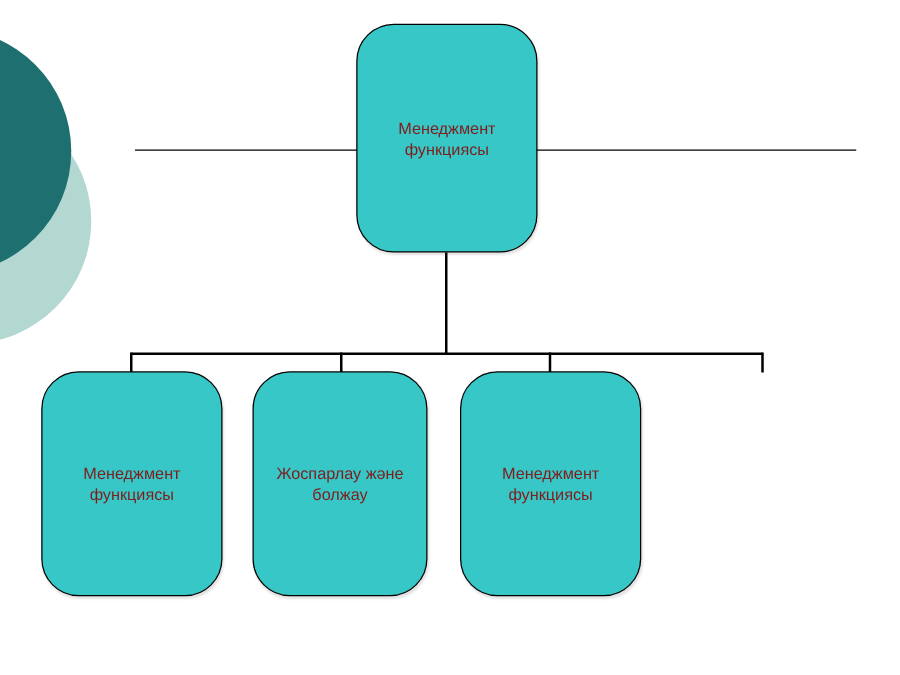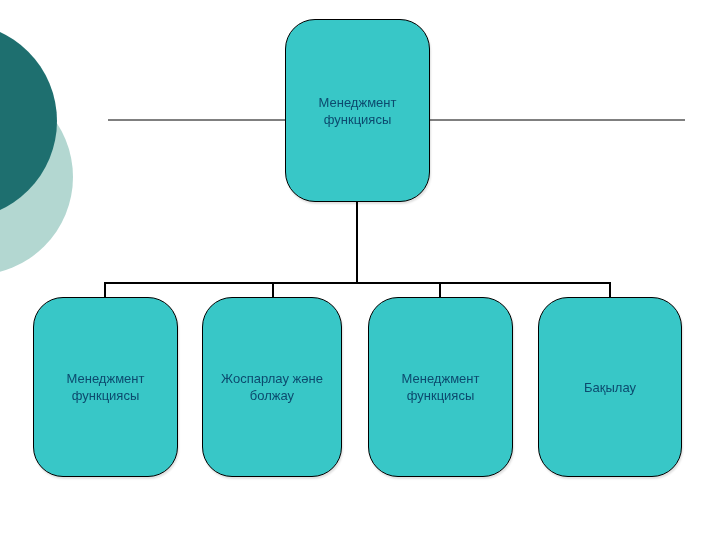--- a/index.html
+++ b/index.html
@@ -32,21 +32,21 @@
     display: flex;
     align-items: center;
     justify-content: center;
     text-align: center;
     z-index: 2;
     box-shadow: 1px 2px 2px rgba(0,0,0,0.12);
   }
   .node .label {
     font-size: 13px;
     line-height: 17px;
-    color: #0c4a6e;
+    color: #7f1d1d;
     white-space: pre-line;
     padding: 0 4px;
   }
   .node-root { left: 285px; top: 19px;  width: 145px; height: 183px; }
   .node-c0   { left: 33px;  top: 297px; width: 145px; height: 180px; }
   .node-c1   { left: 202px; top: 297px; width: 140px; height: 180px; }
   .node-c2   { left: 368px; top: 297px; width: 145px; height: 180px; }
   .node-c3   { left: 538px; top: 297px; width: 144px; height: 180px; }
 </style>
 </head>
@@ -84,17 +84,14 @@
   <div class="node node-c1">
     <span class="label">Жоспарлау және
 болжау</span>
   </div>
 
   <div class="node node-c2">
     <span class="label">Менеджмент
 функциясы</span>
   </div>
 
-  <div class="node node-c3">
-    <span class="label">Бақылау</span>
-  </div>
 
 </div>
 
 </body></html>

